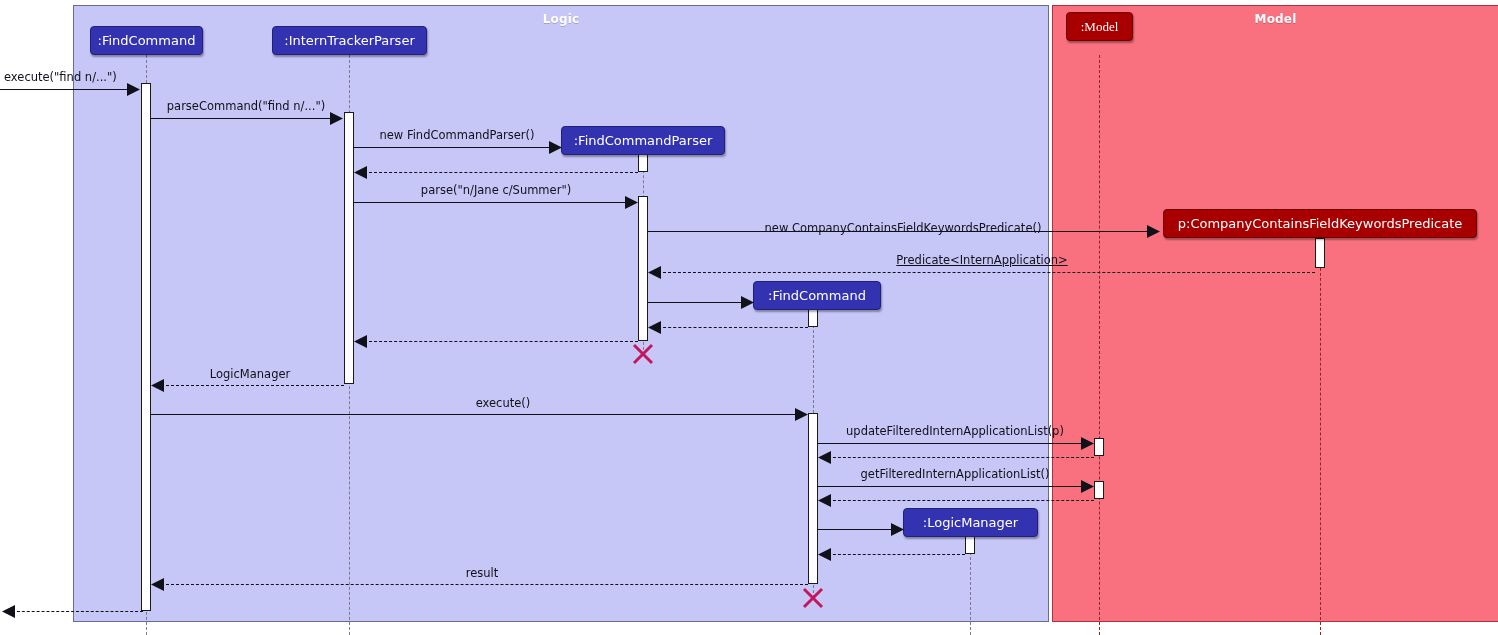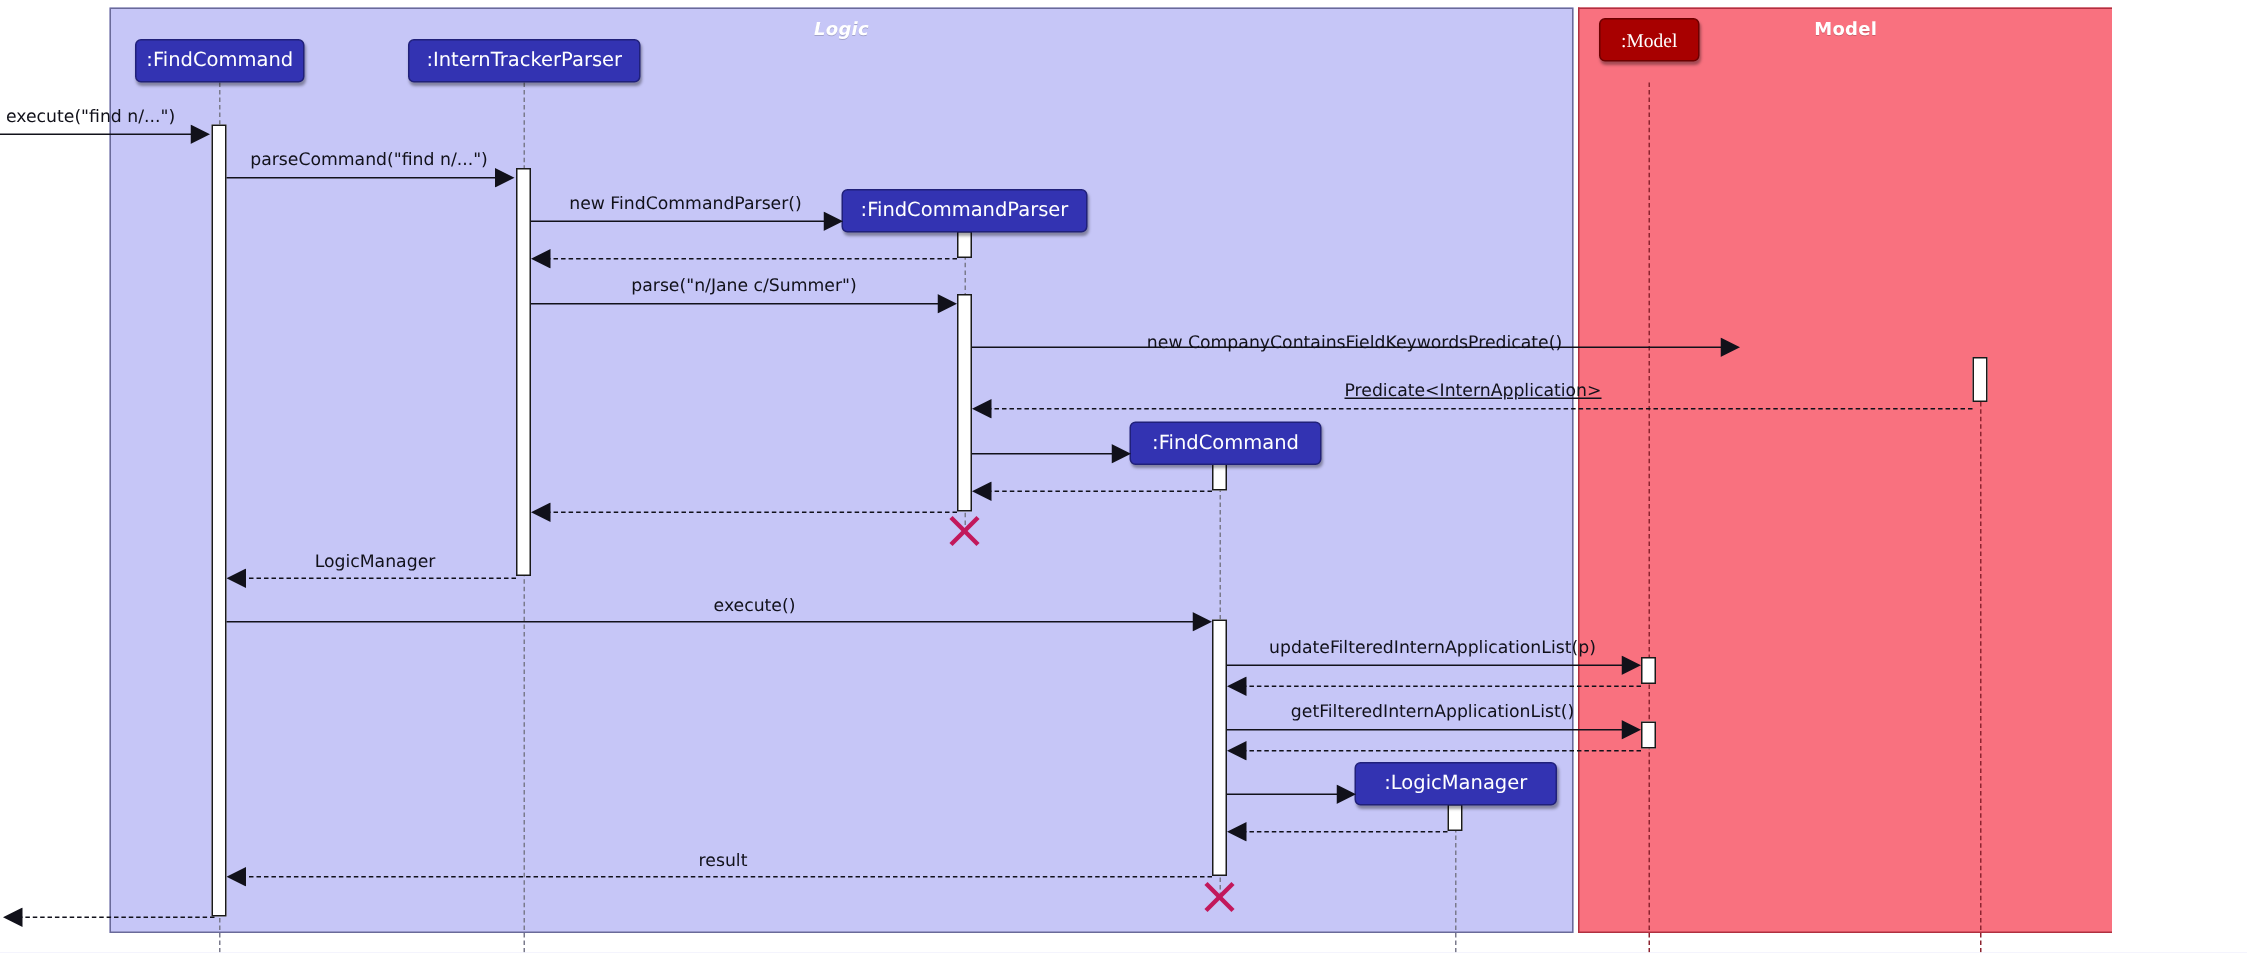--- a/index.html
+++ b/index.html
@@ -5,22 +5,22 @@
   html,body{margin:0;padding:0;background:#ffffff;}
   #stage{
     position:relative;
     width:1498px;height:635px;
     background:#ffffff;
     font-family:"DejaVu Sans","Liberation Sans",sans-serif;
     overflow:hidden;
   }
   
   .pkg{position:absolute;box-sizing:border-box;}
-  .pkg-logic{left:73px;top:5px;width:976px;height:617px;background:#C6C6F7;border:1px solid #6A6A99;font-style:italic;}
-  .pkg-model{left:1052px;top:5px;width:356px;height:617px;background:#F9717F;border:1px solid #B03040;border-right:none;}
+  .pkg-logic{left:73px;top:5px;width:976px;height:617px;background:#C6C6F7;border:1px solid #6A6A99;}
+  .pkg-model{left:1052px;top:5px;width:446px;height:617px;background:#F9717F;border:1px solid #B03040;border-right:none;}
   .pkg-title{
     position:absolute;top:6px;left:0;width:100%;
     text-align:center;font-size:12px;font-weight:bold;color:#ffffff;
     text-shadow:0 1px 0 rgba(0,0,0,.18);
     letter-spacing:.2px;
   }
   
   .part{
     position:absolute;height:29px;border-radius:4px;
     display:flex;align-items:center;justify-content:center;
@@ -93,20 +93,23 @@
   </div>
   <div class="part part-blue" style="left:753px;top:281px;width:128px;">
     <span>:FindCommand</span>
   </div>
   <div class="part part-blue" style="left:903px;top:508px;width:135px;">
     <span>:LogicManager</span>
   </div>
   <div class="part part-red" style="left:1066px;top:12px;width:67px;font-family:Liberation Serif, serif;">
     <span>:Model</span>
   </div>
+  <div class="part part-red" style="left:1163px;top:209px;width:314px;">
+    <span>p:CompanyContainsFieldKeywordsPredicate</span>
+  </div>
 
   <div class="msg msg-solid" style="left:0px;top:89px;width:131px;"></div>
   <div class="vhead" style="left:127px;top:83px;">
     <svg width="14" height="13" viewBox="0 0 14 13">
         <path d="M0 0 L13 6.5 L0 13" fill="#11111a"></path>
       </svg>
   </div>
   <div class="label" style="left:4px;top:71px;">execute("find n/...")</div>
 
   <div class="msg msg-solid" style="left:151px;top:118px;width:183px;"></div>

